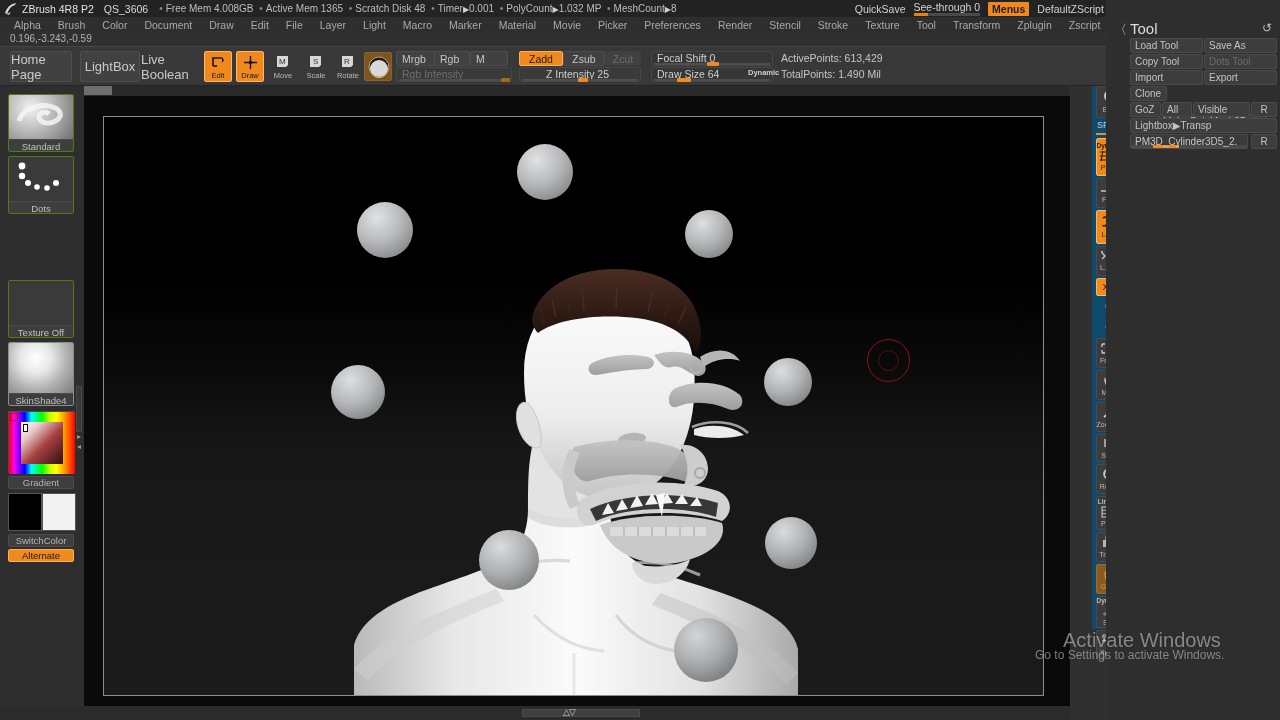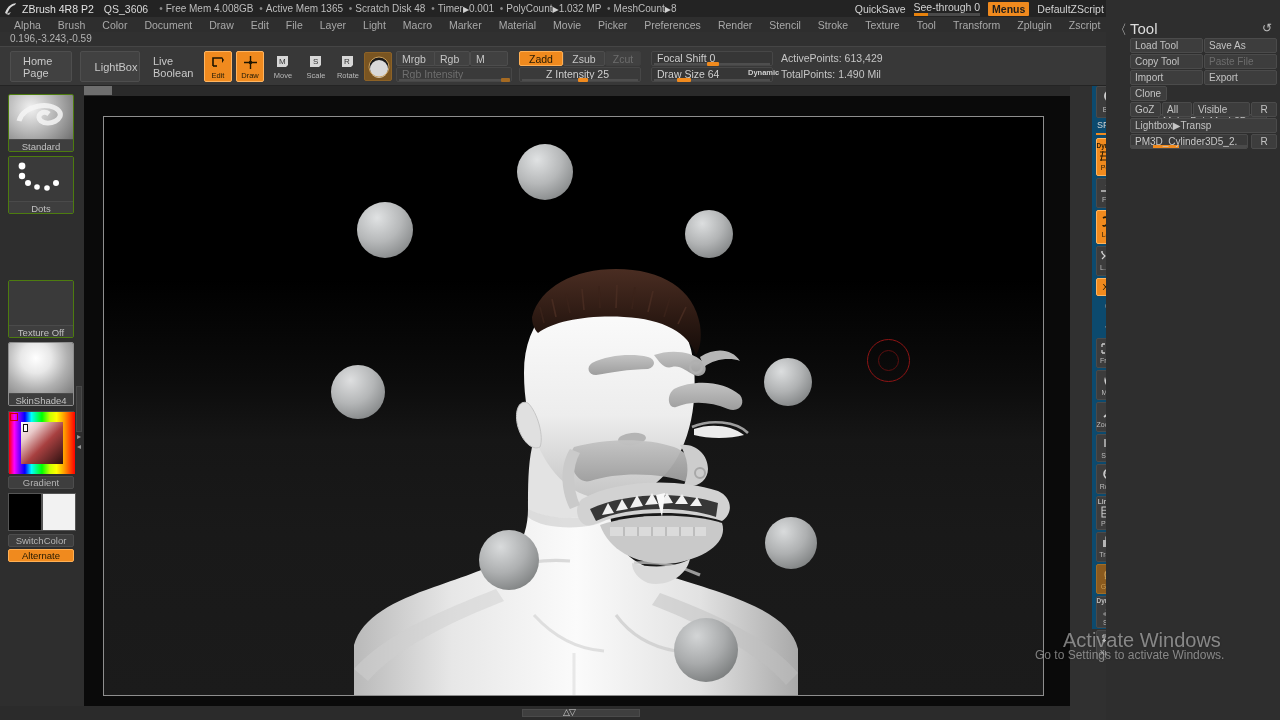--- a/index.html
+++ b/index.html
@@ -49,23 +49,22 @@
     position:absolute; left:10px; top:33px; font-size:10px; color:#b4b4b4;
   }
 
   
   .topshelf {
     position:absolute; left:0; top:46px; width:1280px; height:40px;
     background:#383838; border-top:1px solid #454545; border-bottom:1px solid #242424;
   }
   .btn {
     background:#414141; border:1px solid #4e4e4e; border-radius:2px;
-    color:#c9c9c9; font-size:11px; display:flex; align-items:center; justify-content:center;
+    color:#c9c9c9; font-size:13px; display:flex; align-items:center; justify-content:center;
     position:absolute;
-    padding-left:12px;
   }
   .tsq {
     position:absolute; width:28px; height:31px; border-radius:2px;
     display:flex; flex-direction:column; align-items:center; justify-content:flex-end;
     font-size:8px; padding-bottom:1px;
   }
   .tsq.orange { background:#f08a1e; color:#1f1a08; border:1px solid #ffb561;}
   .tsq.plain { background:#3d3d3d; color:#b9b9b9; border:1px solid #4a4a4a;}
   .tsq .glyph { flex:1; display:flex; align-items:center; justify-content:center; }
   .tsq .lbl { font-size:7.5px; line-height:8px; }
@@ -684,21 +683,21 @@
     <div class="tp-header">
       <span class="tp-arrow">〈</span>
       <span class="tp-title">Tool</span>
       <span class="tp-reset">↺</span>
     </div>
 
     <div class="tp-body">
       <div class="tpbtn" style="left:0;  top:0;  width:73px;">Load Tool</div>
       <div class="tpbtn" style="left:74px;top:0;  width:73px;">Save As</div>
       <div class="tpbtn" style="left:0;  top:16px;width:73px;">Copy Tool</div>
-      <div class="tpbtn dim" style="left:74px;top:16px;width:73px;">Paste File</div>
+      <div class="tpbtn dim" style="left:74px;top:16px;width:73px;">Dots Tool</div>
       <div class="tpbtn" style="left:0;  top:32px;width:73px;">Import</div>
       <div class="tpbtn" style="left:74px;top:32px;width:73px;">Export</div>
       <div class="tpbtn" style="left:0;  top:48px;width:37px;">Clone</div>
       <div class="tpbtn" style="left:28px;top:48px;width:109px;margin-top:28px;">Make PolyMesh3D</div>
       <div class="tpbtn" style="left:0;  top:64px;width:31px;">GoZ</div>
       <div class="tpbtn" style="left:32px;top:64px;width:30px;">All</div>
       <div class="tpbtn" style="left:63px;top:64px;width:57px;">Visible</div>
       <div class="tpbtn" style="left:121px;top:64px;width:26px; justify-content:center; padding-left:0;">R</div>
       <div class="tpbtn" style="left:0;  top:80px;width:147px;">Lightbox▶Transp</div>
 

